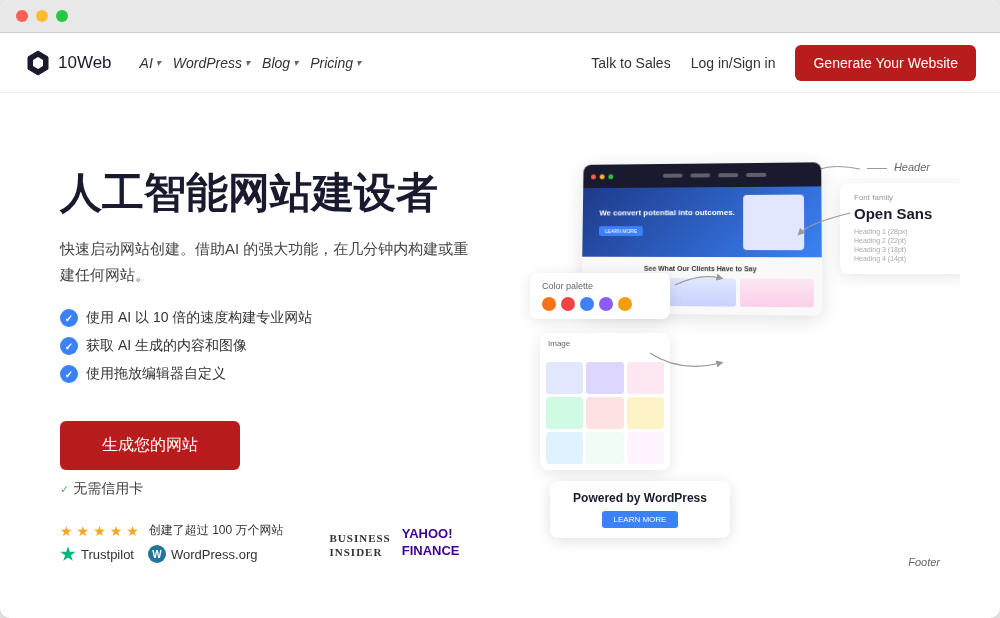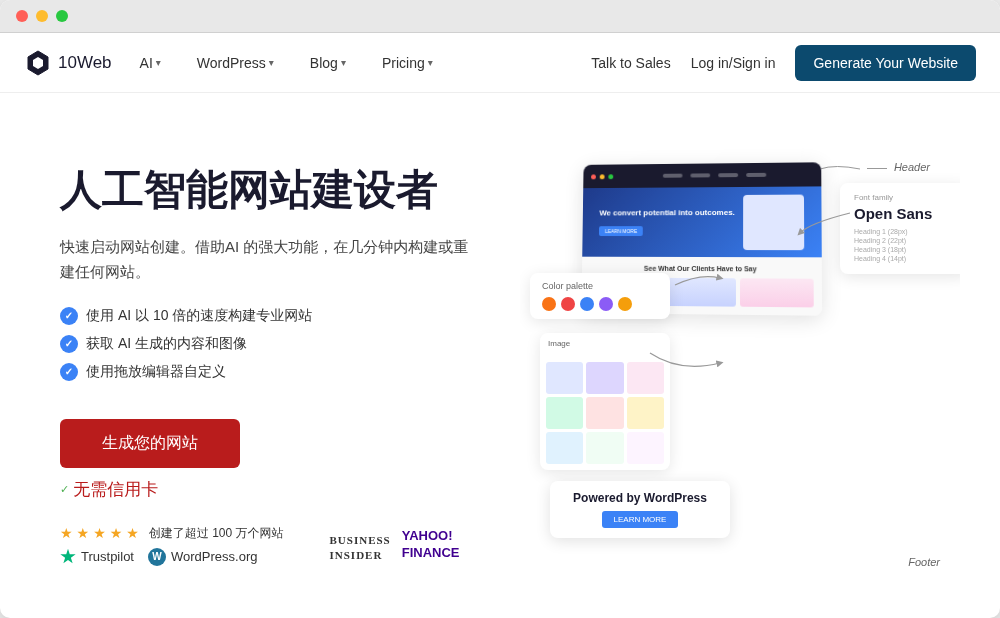--- a/index.html
+++ b/index.html
@@ -56,22 +56,23 @@
       color: #1a1a2e;
       margin-right: 28px;
     }
     .logo-icon {
       width: 28px;
       height: 28px;
     }
     .nav-links {
       display: flex;
       align-items: center;
-      gap: 36px;
+      gap: 12px;
       flex: 1;
+      font-style: italic;
     }
     .nav-link {
       font-size: 14px;
       color: #333;
       cursor: pointer;
       display: flex;
       align-items: center;
       gap: 3px;
     }
     .nav-link .chevron {
@@ -82,21 +83,21 @@
       display: flex;
       align-items: center;
       gap: 20px;
     }
     .nav-text-link {
       font-size: 14px;
       color: #333;
       cursor: pointer;
     }
     .btn-generate {
-      background: #0c4a6e;
+      background: #b91c1c;
       color: #fff;
       border: none;
       padding: 10px 18px;
       border-radius: 6px;
       font-size: 14px;
       font-weight: 500;
       cursor: pointer;
     }
 
     
@@ -162,22 +163,22 @@
       border: none;
       padding: 14px 36px;
       border-radius: 6px;
       font-size: 16px;
       font-weight: 500;
       cursor: pointer;
       width: 180px;
       margin-bottom: 10px;
     }
     .no-credit {
-      font-size: 17px;
-      color: #b91c1c;
+      font-size: 14px;
+      color: #404040;
       display: flex;
       align-items: center;
       gap: 4px;
       margin-bottom: 24px;
     }
     .no-credit::before {
       content: '✓';
       color: #4caf50;
       font-size: 11px;
     }

